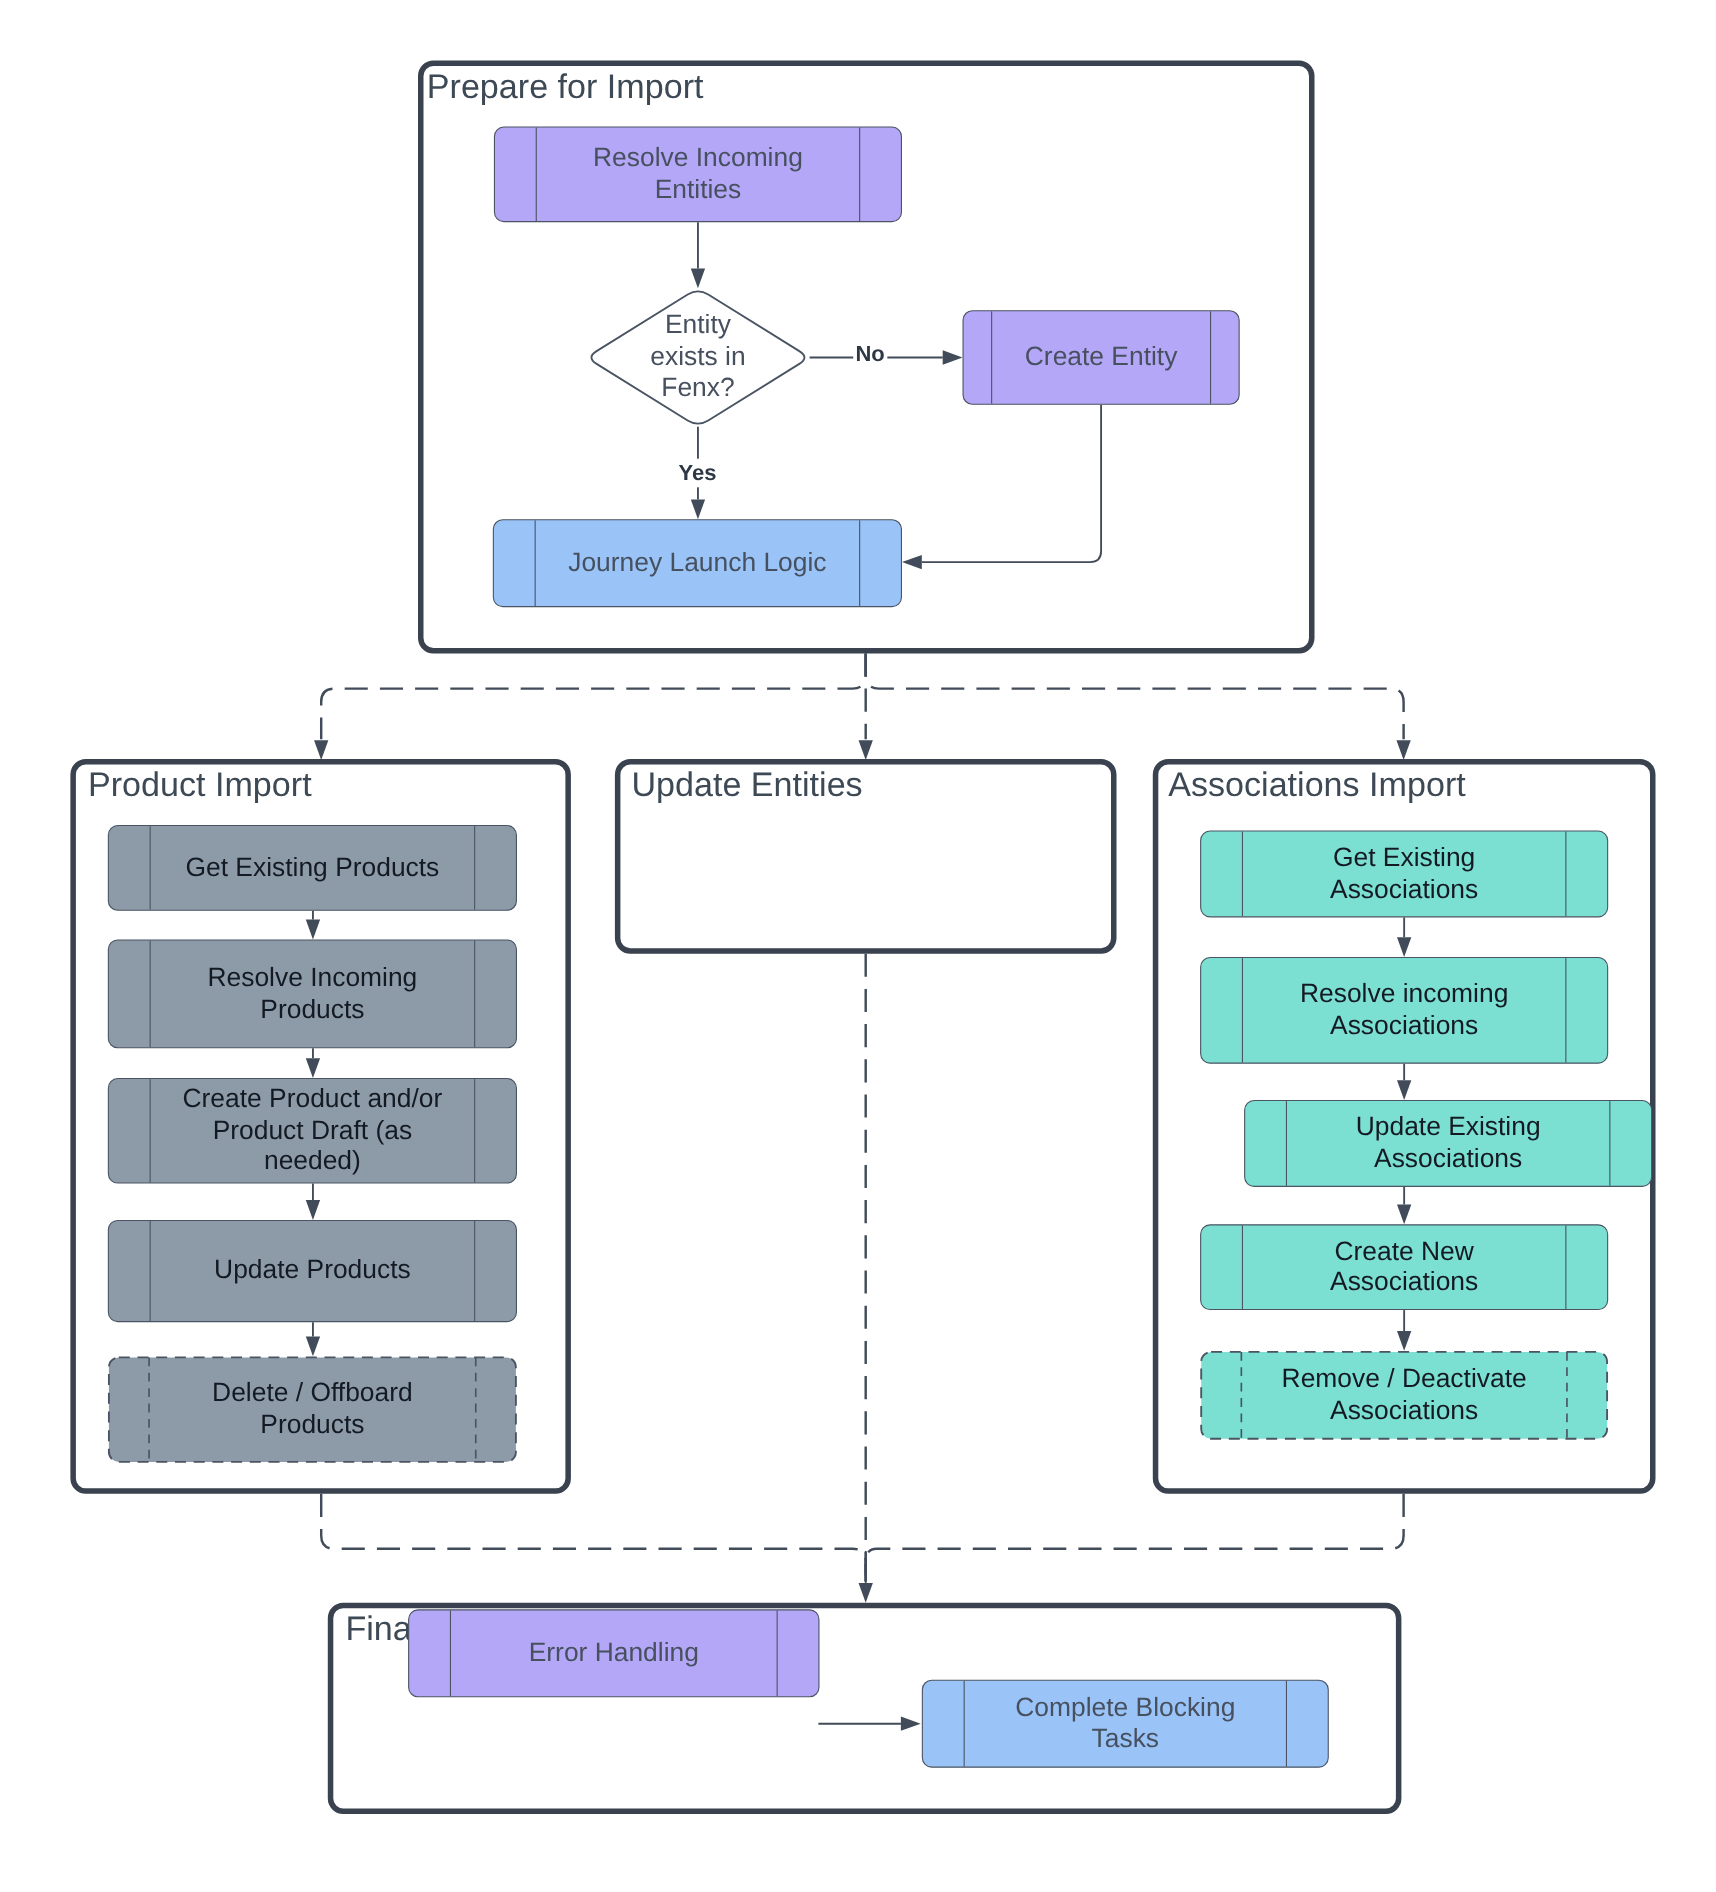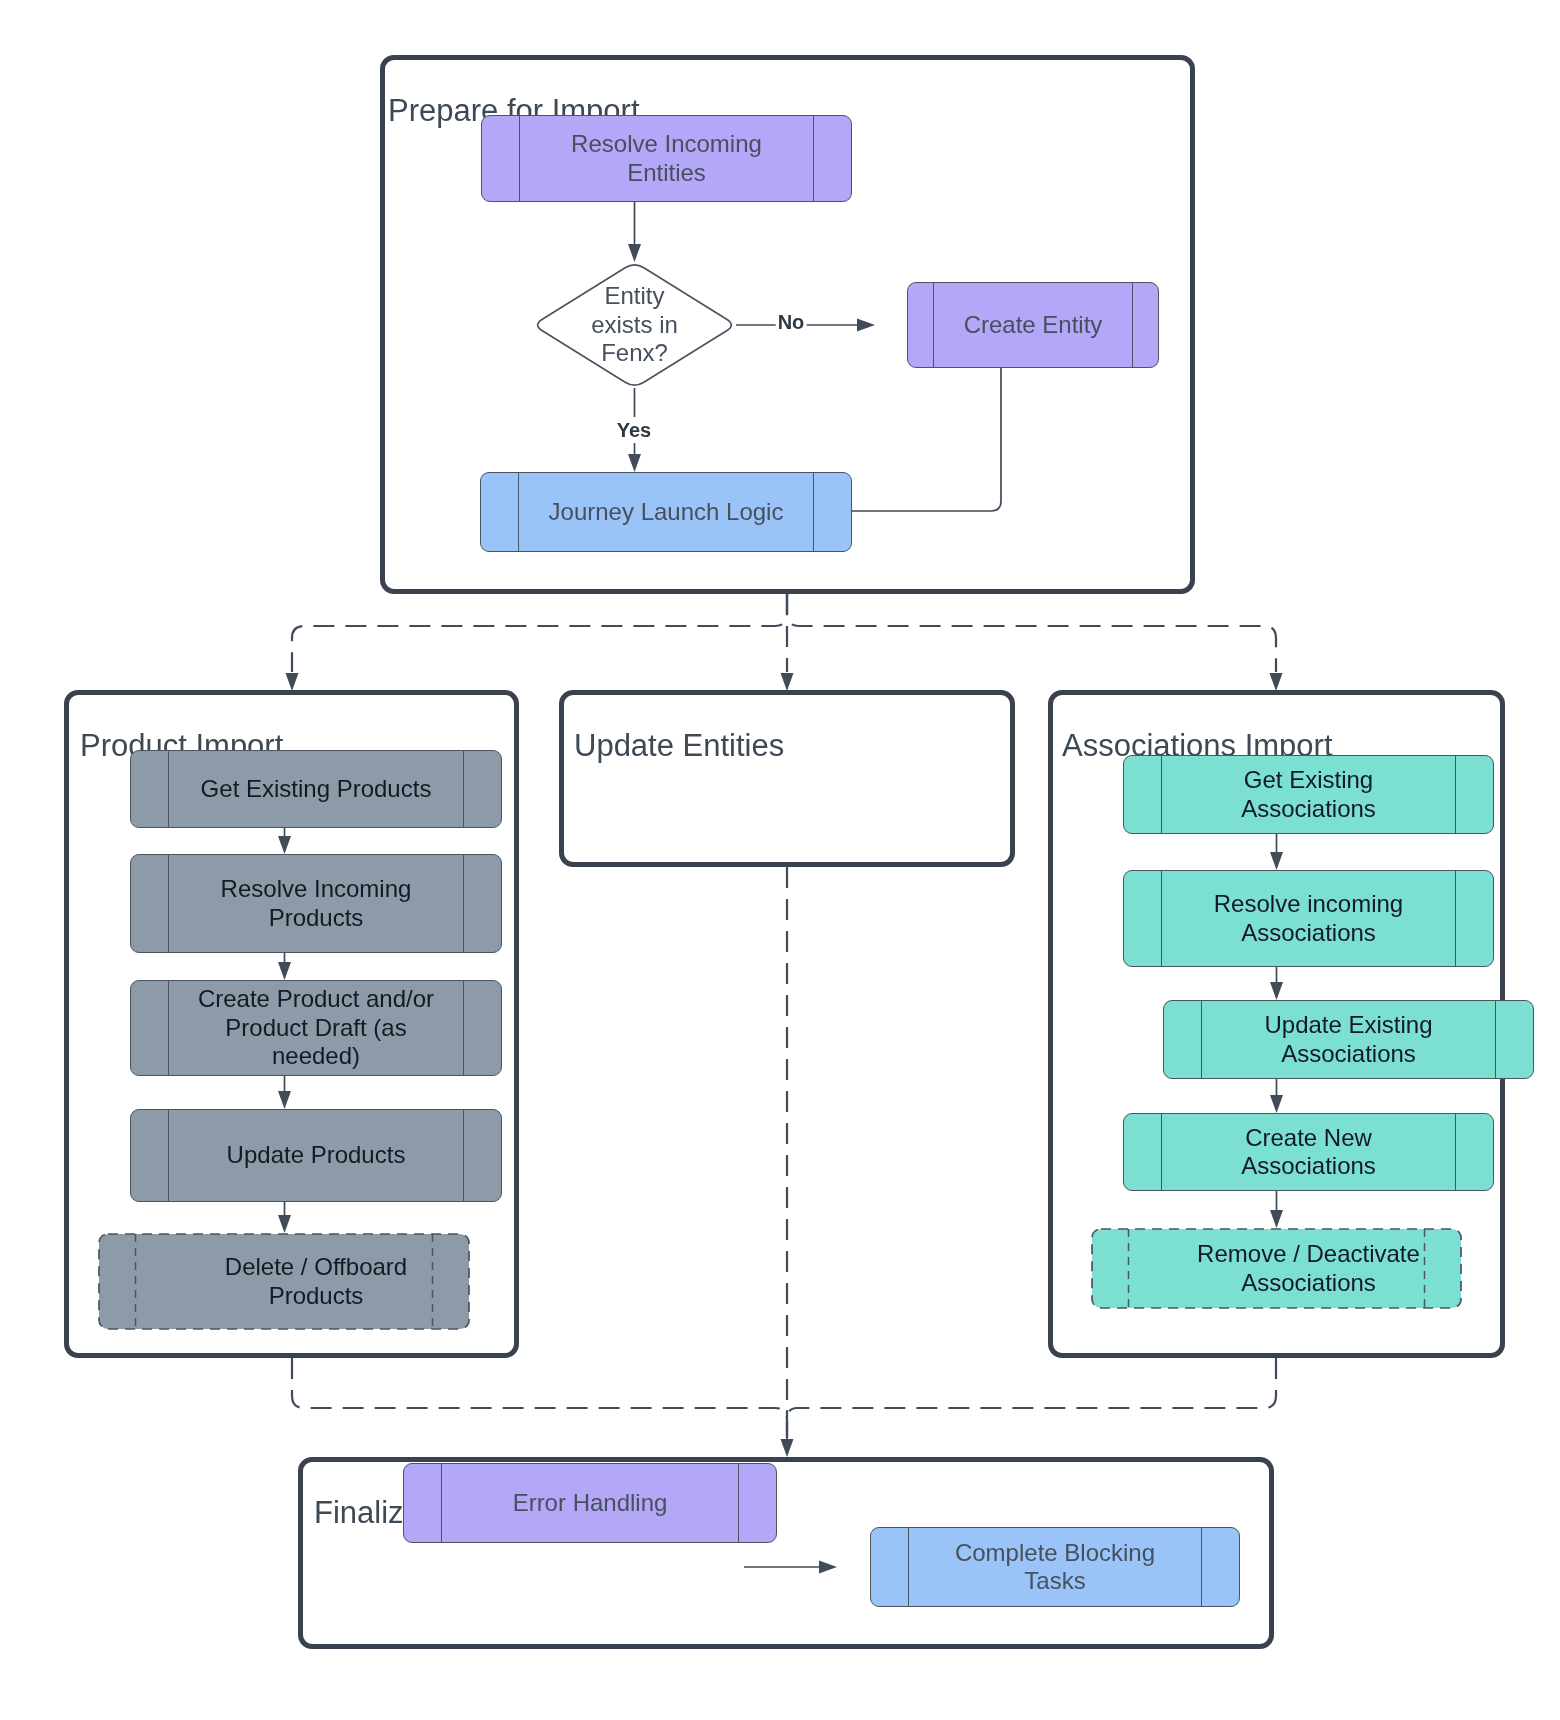--- a/index.html
+++ b/index.html
@@ -6,35 +6,35 @@
   #canvas{
     position:relative;width:1560px;height:1720px;background:var(--bg,#fff);
     font-family:"Liberation Sans",sans-serif;overflow:hidden;
   }
   .container{
     position:absolute;border:5px solid var(--container-border);border-radius:14px;
     background:transparent;box-sizing:border-box;z-index:1;
   }
   .container-title{
     position:absolute;top:1px;font-size:31px;line-height:36px;
-    color:var(--title-color);white-space:nowrap;margin-top:32px;
+    color:var(--title-color);white-space:nowrap;
   }
   svg.wires{position:absolute;left:0;top:0;z-index:2;pointer-events:none;}
   .wire{stroke:var(--connector);stroke-width:1.7;fill:none;}
   .wire-dashed{stroke:var(--connector);stroke-width:2.2;fill:none;stroke-dasharray:21 11;}
   .ahead{fill:var(--connector);stroke:none;}
   .dbox-rect{stroke:var(--box-border);stroke-width:1.7;stroke-dasharray:10 7;}
   .dbox-rect.gray-f{fill:var(--gray-fill);}
   .dbox-rect.teal-f{fill:var(--teal-fill);}
   .dbox-bar{stroke:var(--box-border);stroke-width:1.5;stroke-dasharray:8 6;fill:none;}
   .diamond-shape{fill:#ffffff;stroke:var(--box-border);stroke-width:1.7;}
   .pp{
     position:absolute;box-sizing:border-box;border:1.6px solid var(--box-border);
     border-radius:9px;display:flex;align-items:center;justify-content:center;
-    text-align:center;z-index:3;margin-left:32px;
+    text-align:center;z-index:3;
   }
   .pp::before,.pp::after{
     content:"";position:absolute;top:0;bottom:0;width:0;
     border-left:1.5px solid var(--box-border);
   }
   .pp::before{left:10%;}
   .pp::after{right:10%;}
   .pp.nochrome{border:none;background:transparent;}
   .pp.nochrome::before,.pp.nochrome::after{border:none;}
   .pp.purple{background:var(--purple-fill);}

